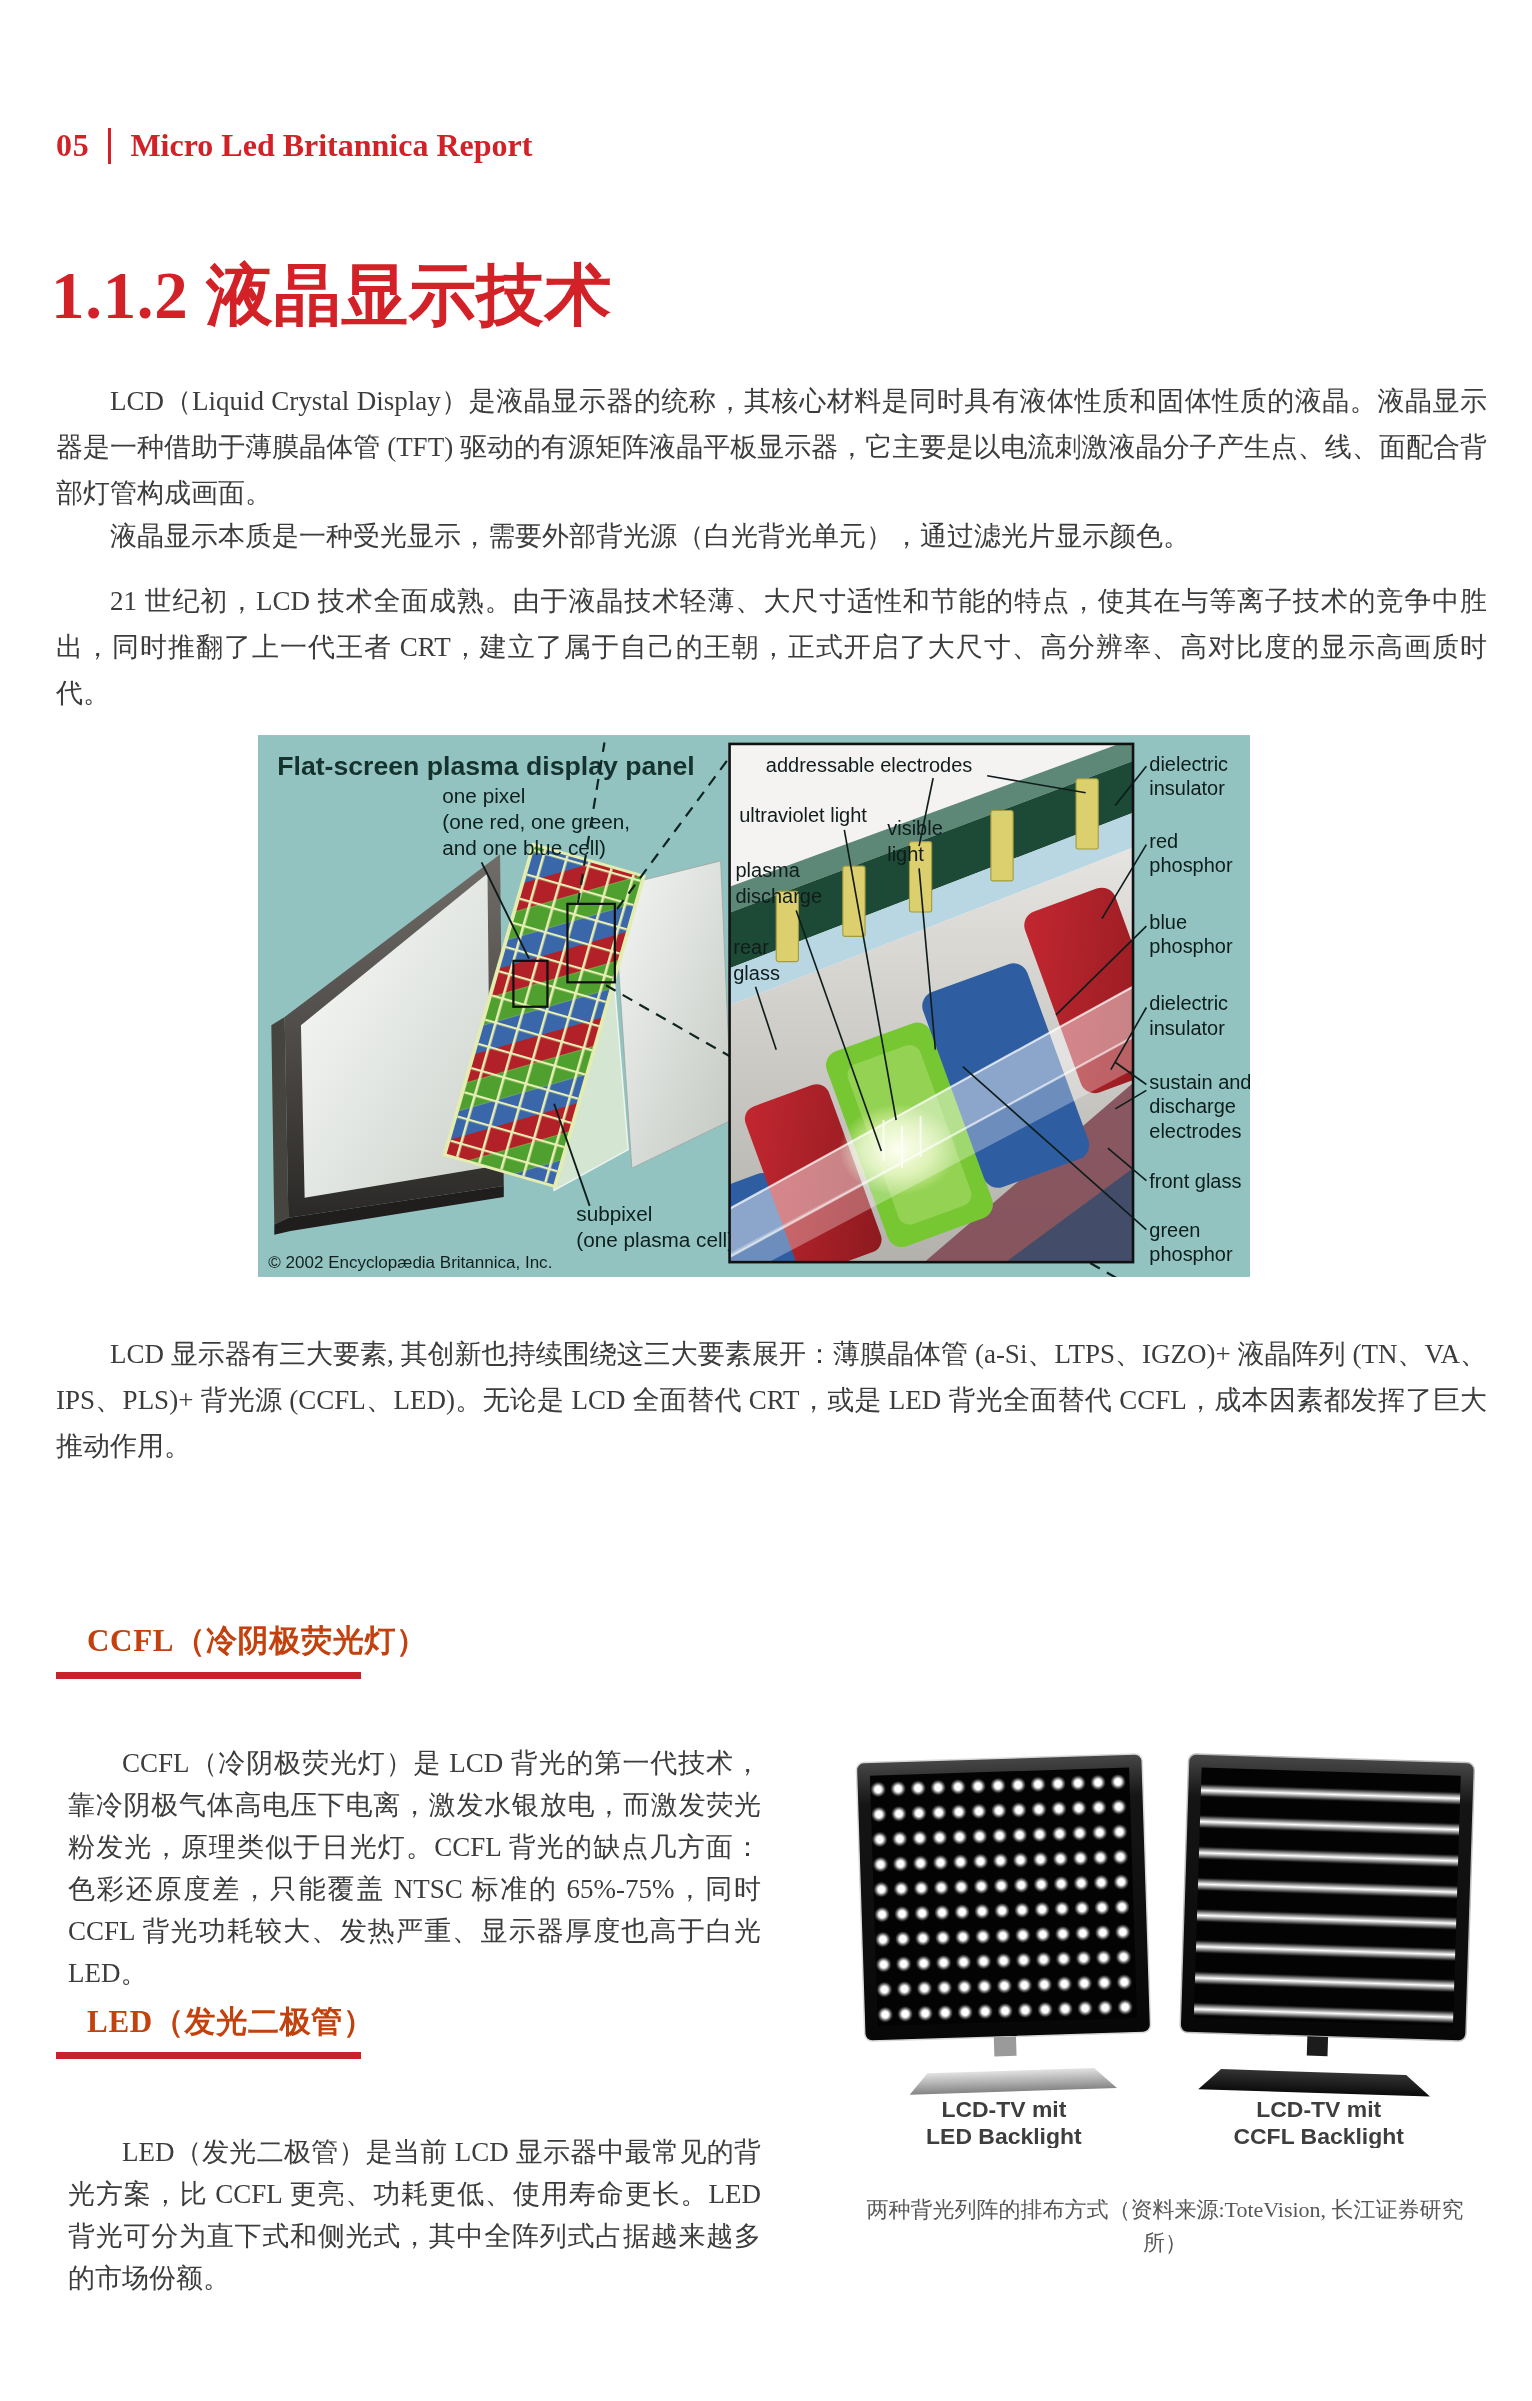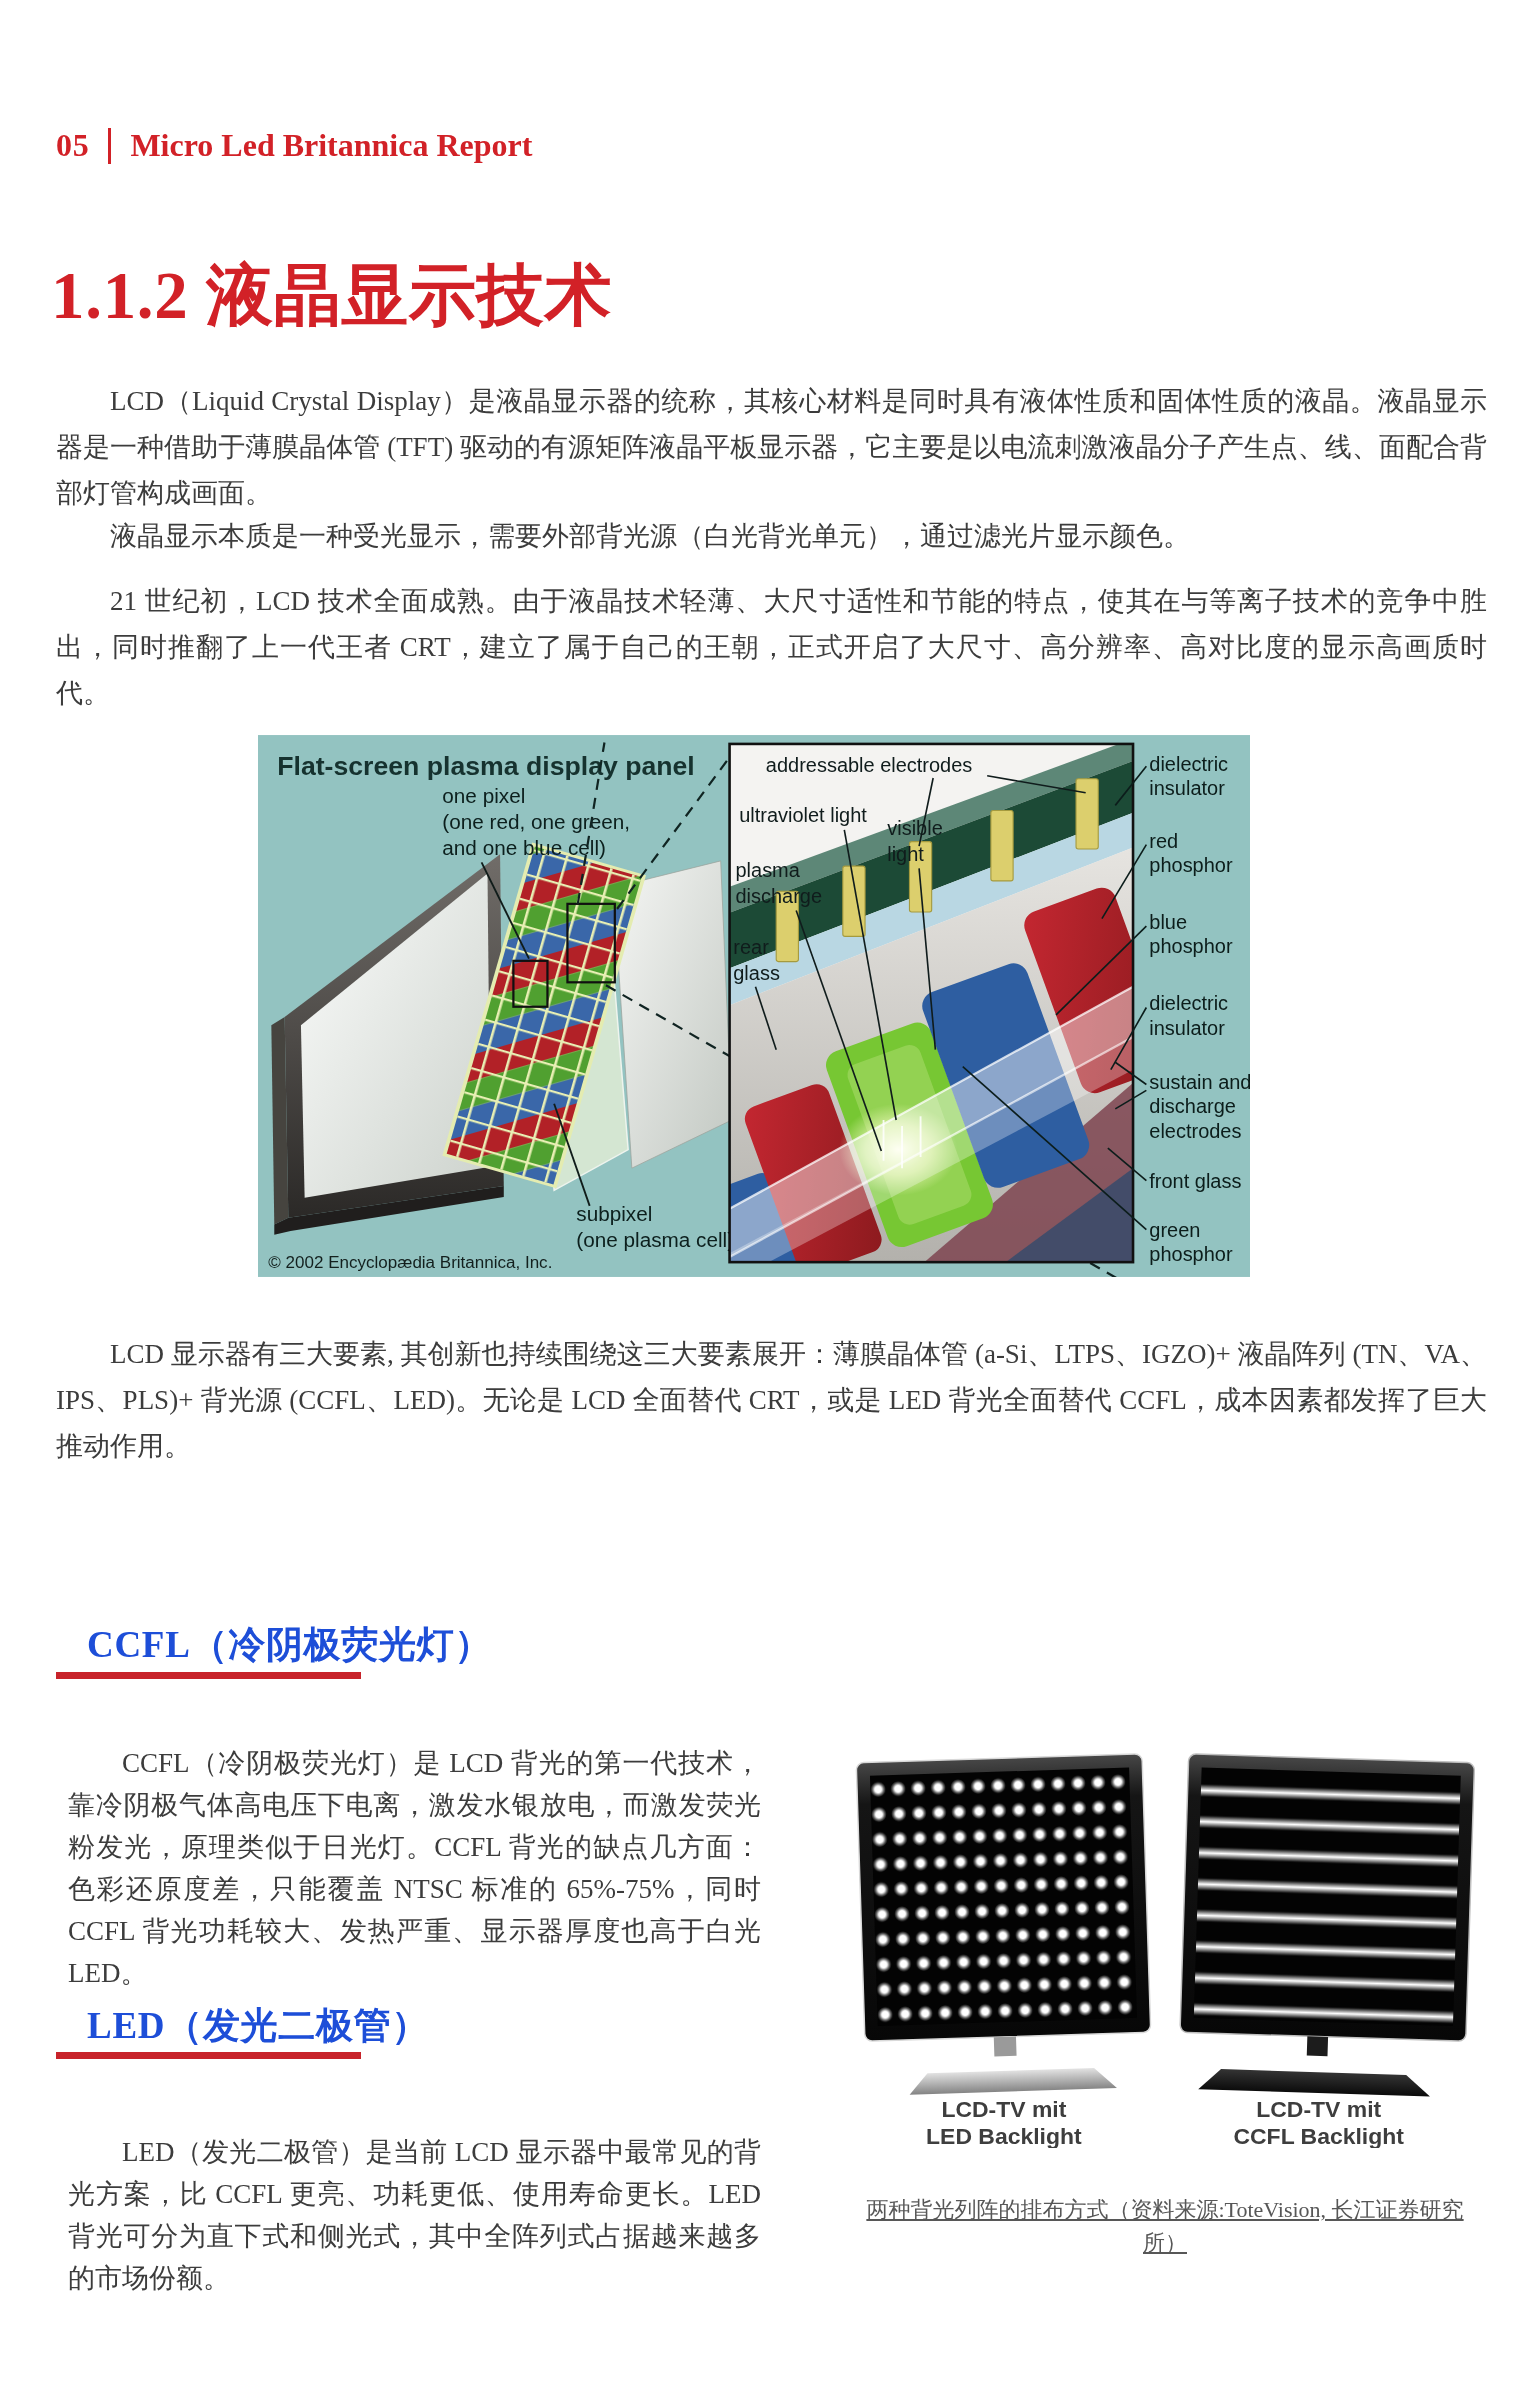--- a/index.html
+++ b/index.html
@@ -7,26 +7,26 @@
         font-family:"Liberation Serif","DejaVu Serif",serif;color:#3c3c3c;}
   .hdr{position:absolute;left:56px;top:127px;font-weight:bold;font-size:32px;color:#d22127;
        display:flex;align-items:center;}
   .hdr .num{letter-spacing:0.7px;}
   .hdr .bar{display:inline-block;width:3px;height:36px;background:#d22127;margin:0 19px;}
   .h1{position:absolute;left:40px;top:250px;font-size:67px;font-weight:bold;color:#d22127;letter-spacing:0.7px;margin-left:11px;}
   .para{position:absolute;left:56px;width:1431px;font-size:27px;line-height:46px;
         text-align:justify;text-indent:2em;margin:0;color:#3c3c3c;}
   .col-para{position:absolute;left:68px;width:693px;font-size:27px;line-height:42px;
         text-align:justify;text-indent:2em;margin:0;color:#3c3c3c;}
-  .sec-head{position:absolute;left:87px;font-size:37px;font-weight:bold;color:#1d4ed8;letter-spacing:0.7px;}
+  .sec-head{position:absolute;left:87px;font-size:31px;font-weight:bold;color:#c2410c;letter-spacing:0.7px;}
   .rule{position:absolute;left:56px;width:305px;height:6.7px;background:#c8232a;}
   .fig1{position:absolute;left:258px;top:735px;width:992px;height:542px;}
   .fig2{position:absolute;left:852px;top:1748px;width:626px;height:400px;}
   .fig2-caption{position:absolute;left:852px;top:2193px;width:626px;text-align:center;
-        font-size:22px;line-height:33px;color:#575757;margin:0;text-decoration:underline;}
+        font-size:22px;line-height:33px;color:#575757;margin:0;}
   svg text{font-family:"Liberation Sans","DejaVu Sans",sans-serif;}
 </style>
 </head>
 <body>
 
 <div class="page">
 
   <div class="hdr">
     <span class="num">05</span>
     <span class="bar"></span>

